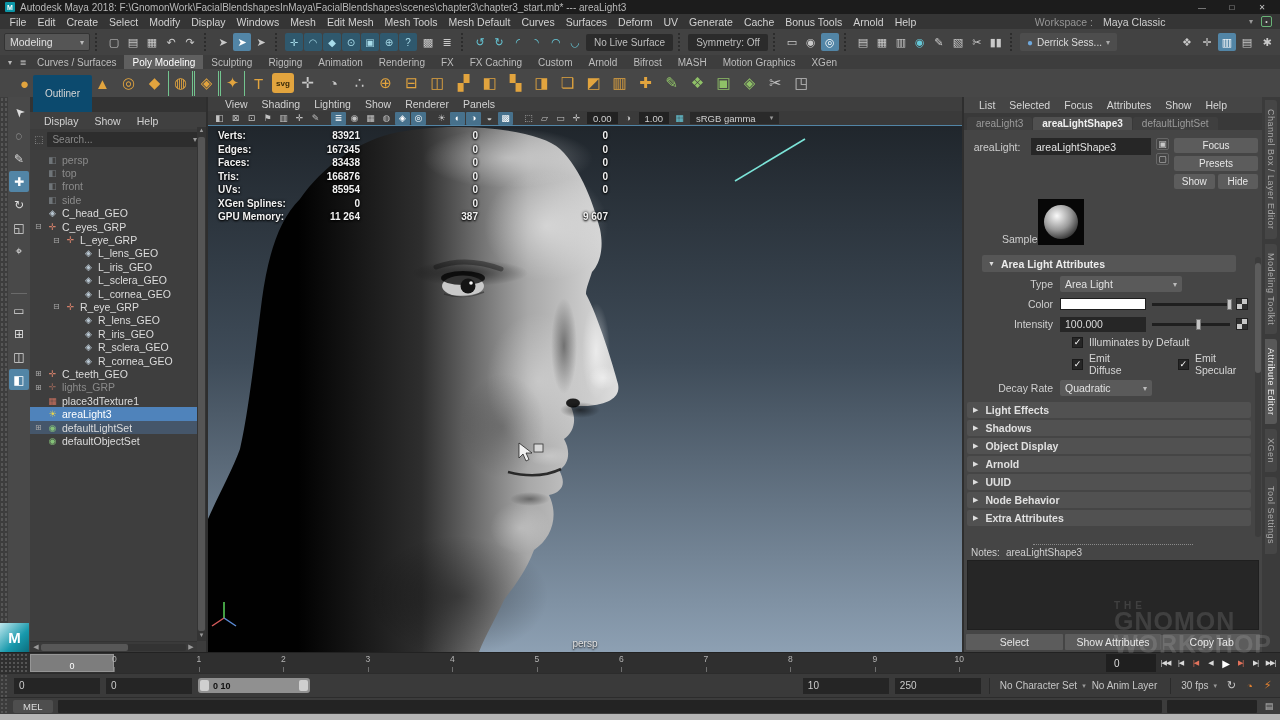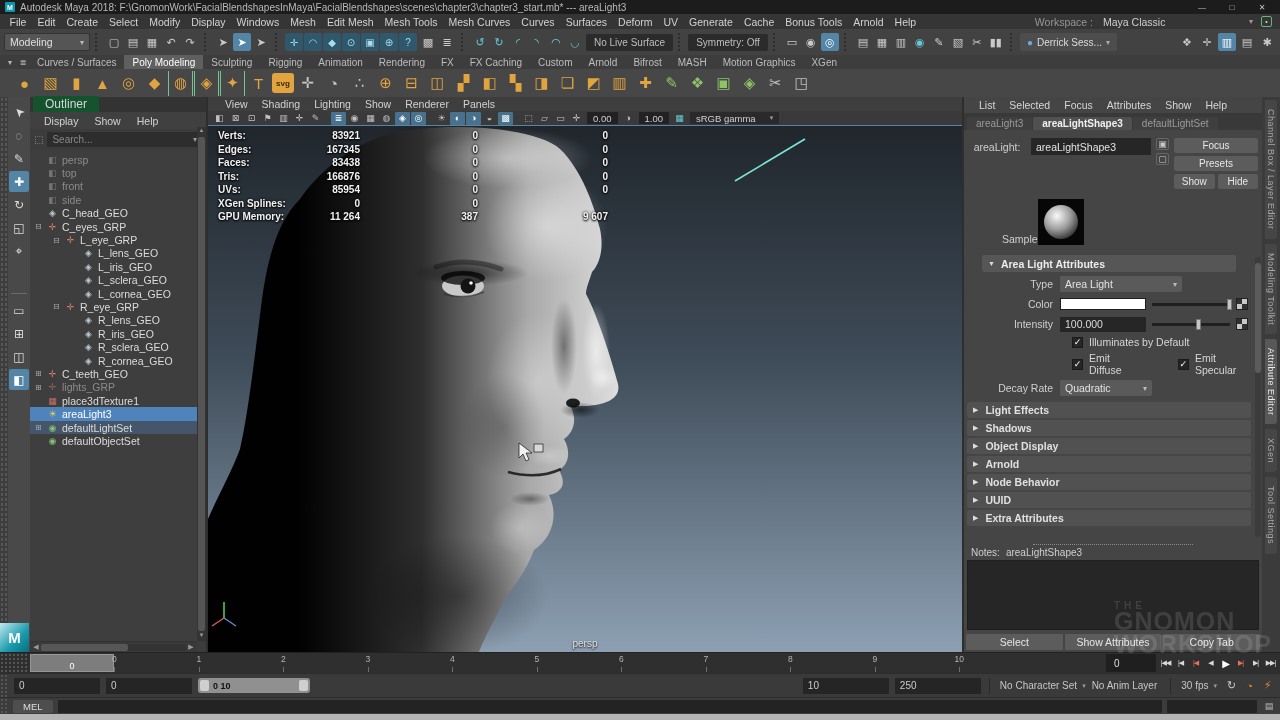--- a/index.html
+++ b/index.html
@@ -59,21 +59,21 @@
   .toolbox .ic{width:20px;height:21px;font-size:12px;color:#dcdcdc;border-radius:2px}
   .toolbox .ic.active{background:#5285a6;color:#fff}
   .toolbox .ic.rot{transform:rotate(-135deg)}
   .tbdiv{width:16px;border-top:1px solid #6a6a6a;margin:6px 0 4px}
   .tbgap{height:22px}
   .mlogo{position:absolute;left:0;bottom:0;width:29px;height:29px;background:linear-gradient(135deg,#bfe8ee,#1899ac 60%,#0c6e7e);color:#fff;font-weight:bold;font-size:15px;display:flex;align-items:center;justify-content:center;z-index:5}
 
   
   .outliner{width:178px;background:#3c3c3c;display:flex;flex-direction:column;border-right:2px solid #2e2e2e;flex:none;position:relative}
   .out-tabrow{height:15px;background:#333;display:flex;align-items:flex-end;padding-left:3px}
-  .out-tab{background:#14532d;padding:1px 12px;font-size:12px;color:#d6d6d6;border-radius:2px 2px 0 0}
+  .out-tab{background:#0c4a6e;padding:13px 12px;font-size:10px;color:#d6d6d6;border-radius:2px 2px 0 0}
   .out-menus{height:17px;display:flex;gap:0;padding-left:6px;font-size:10.5px;color:#d2d2d2;align-items:center;background:#404040}
   .out-menus .li{padding:0 8px}
   .out-search{height:21px;display:flex;align-items:center;padding:0 4px;gap:4px;background:#3c3c3c}
   .filtic{font-size:10px;color:#9a9a9a}
   .searchbox{flex:1;background:#2d2d2d;color:#8a8a8a;height:15px;display:flex;align-items:center;justify-content:space-between;padding:0 5px;font-size:10px;border-radius:1px}
   .searchbox::after{content:"▾";color:#9a9a9a;font-size:8px}
   .out-list{flex:1;position:relative;background:#3e3e3e;padding-top:3px;margin-right:9px;overflow:hidden}
   .oitem{height:13.4px;display:flex;align-items:center;font-size:10.5px;color:#dcdcdc;padding-left:5px;white-space:nowrap}
   .oitem.d2{padding-left:23px}
   .oitem.d3{padding-left:41px}
@@ -238,21 +238,21 @@
         <span class="li">File</span>
         <span class="li">Edit</span>
         <span class="li">Create</span>
         <span class="li">Select</span>
         <span class="li">Modify</span>
         <span class="li">Display</span>
         <span class="li">Windows</span>
         <span class="li">Mesh</span>
         <span class="li">Edit Mesh</span>
         <span class="li">Mesh Tools</span>
-        <span class="li">Mesh Curves</span>
+        <span class="li">Mesh Default</span>
         <span class="li">Curves</span>
         <span class="li">Surfaces</span>
         <span class="li">Deform</span>
         <span class="li">UV</span>
         <span class="li">Generate</span>
         <span class="li">Cache</span>
         <span class="li">Bonus Tools</span>
         <span class="li">Arnold</span>
         <span class="li">Help</span>
       </span>
@@ -810,24 +810,24 @@
             <div class="seccol">
               <span>Shadows</span>
             </div>
             <div class="seccol">
               <span>Object Display</span>
             </div>
             <div class="seccol">
               <span>Arnold</span>
             </div>
             <div class="seccol">
-              <span>Node Behavior</span>
+              <span>UUID</span>
             </div>
             <div class="seccol">
-              <span>UUID</span>
+              <span>Node Behavior</span>
             </div>
             <div class="seccol">
               <span>Extra Attributes</span>
             </div>
           </div>
         <div class="aesb">
             <div class="thumb"></div>
           </div>
       </div>
       <div class="split"></div>

